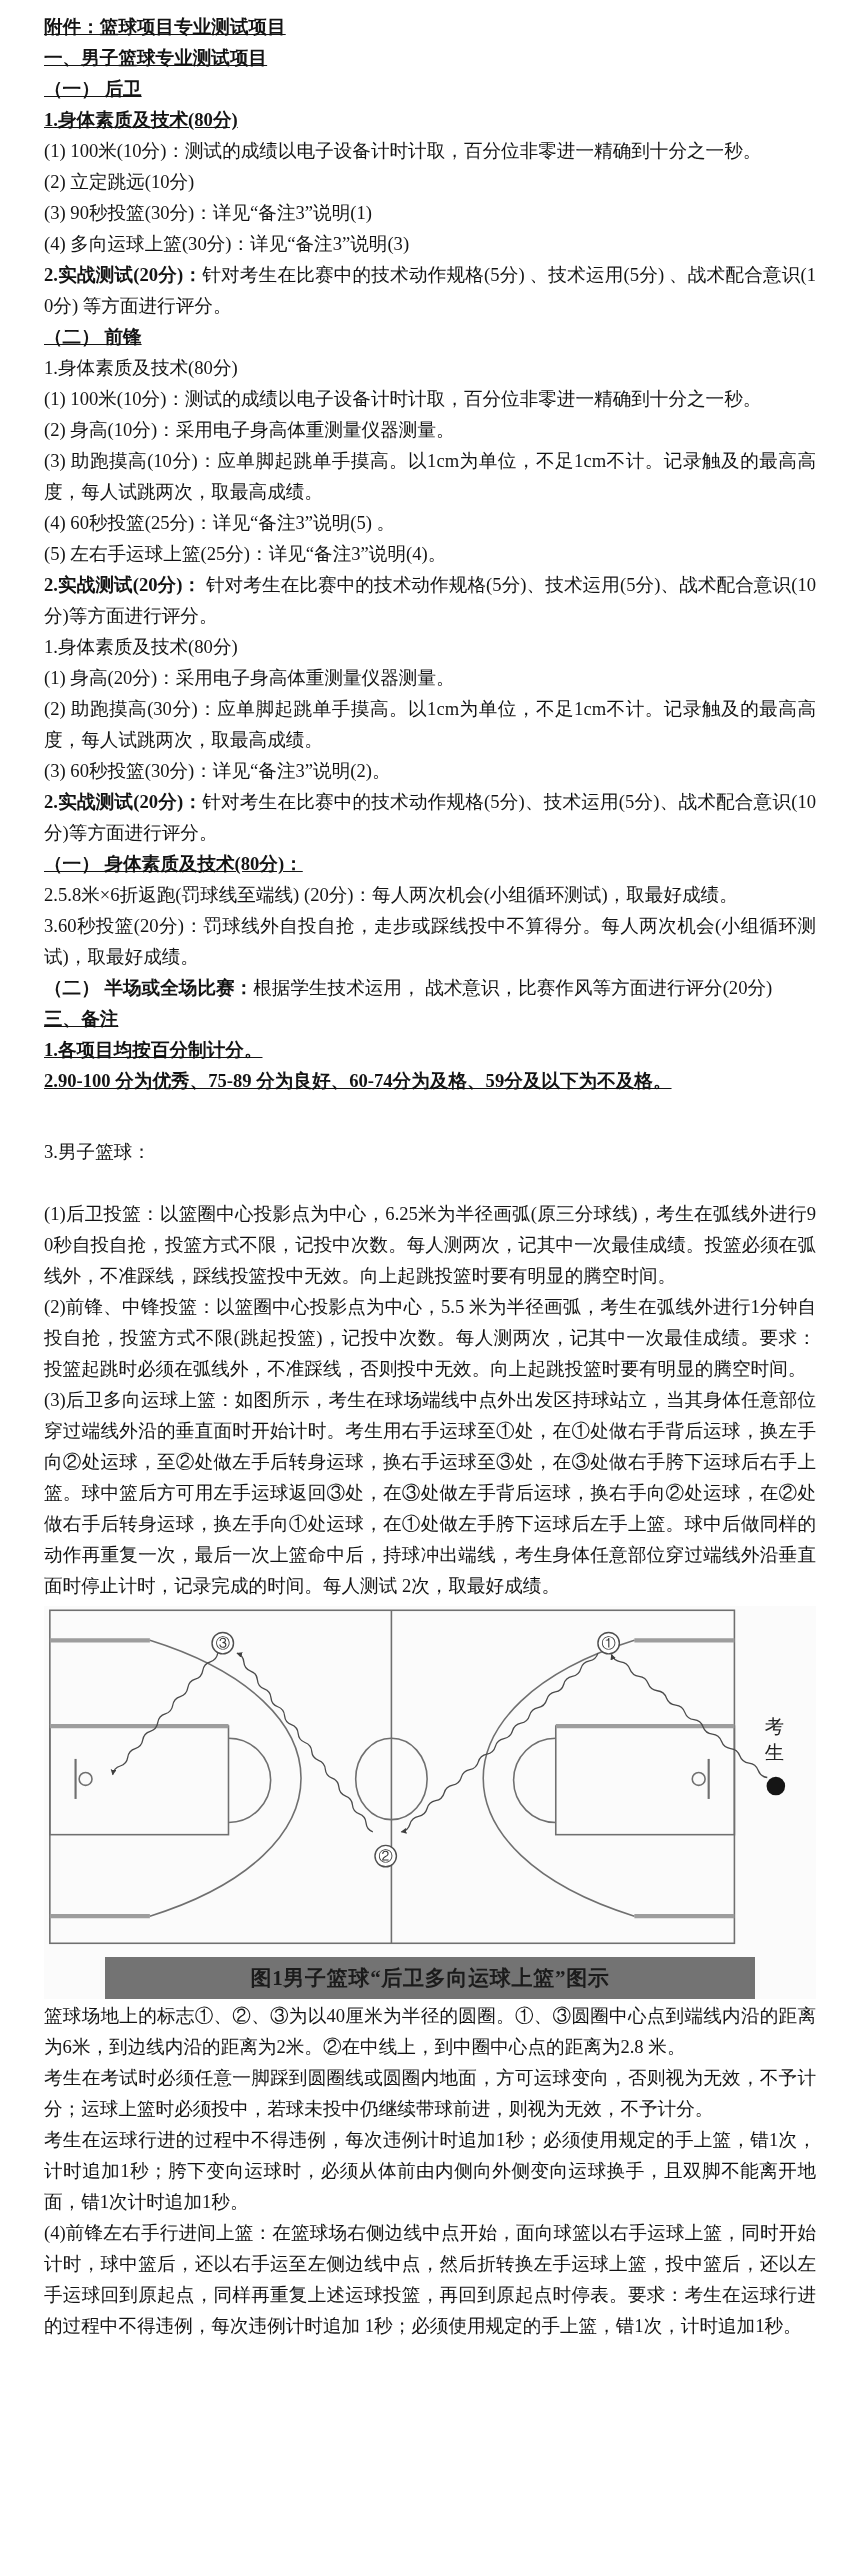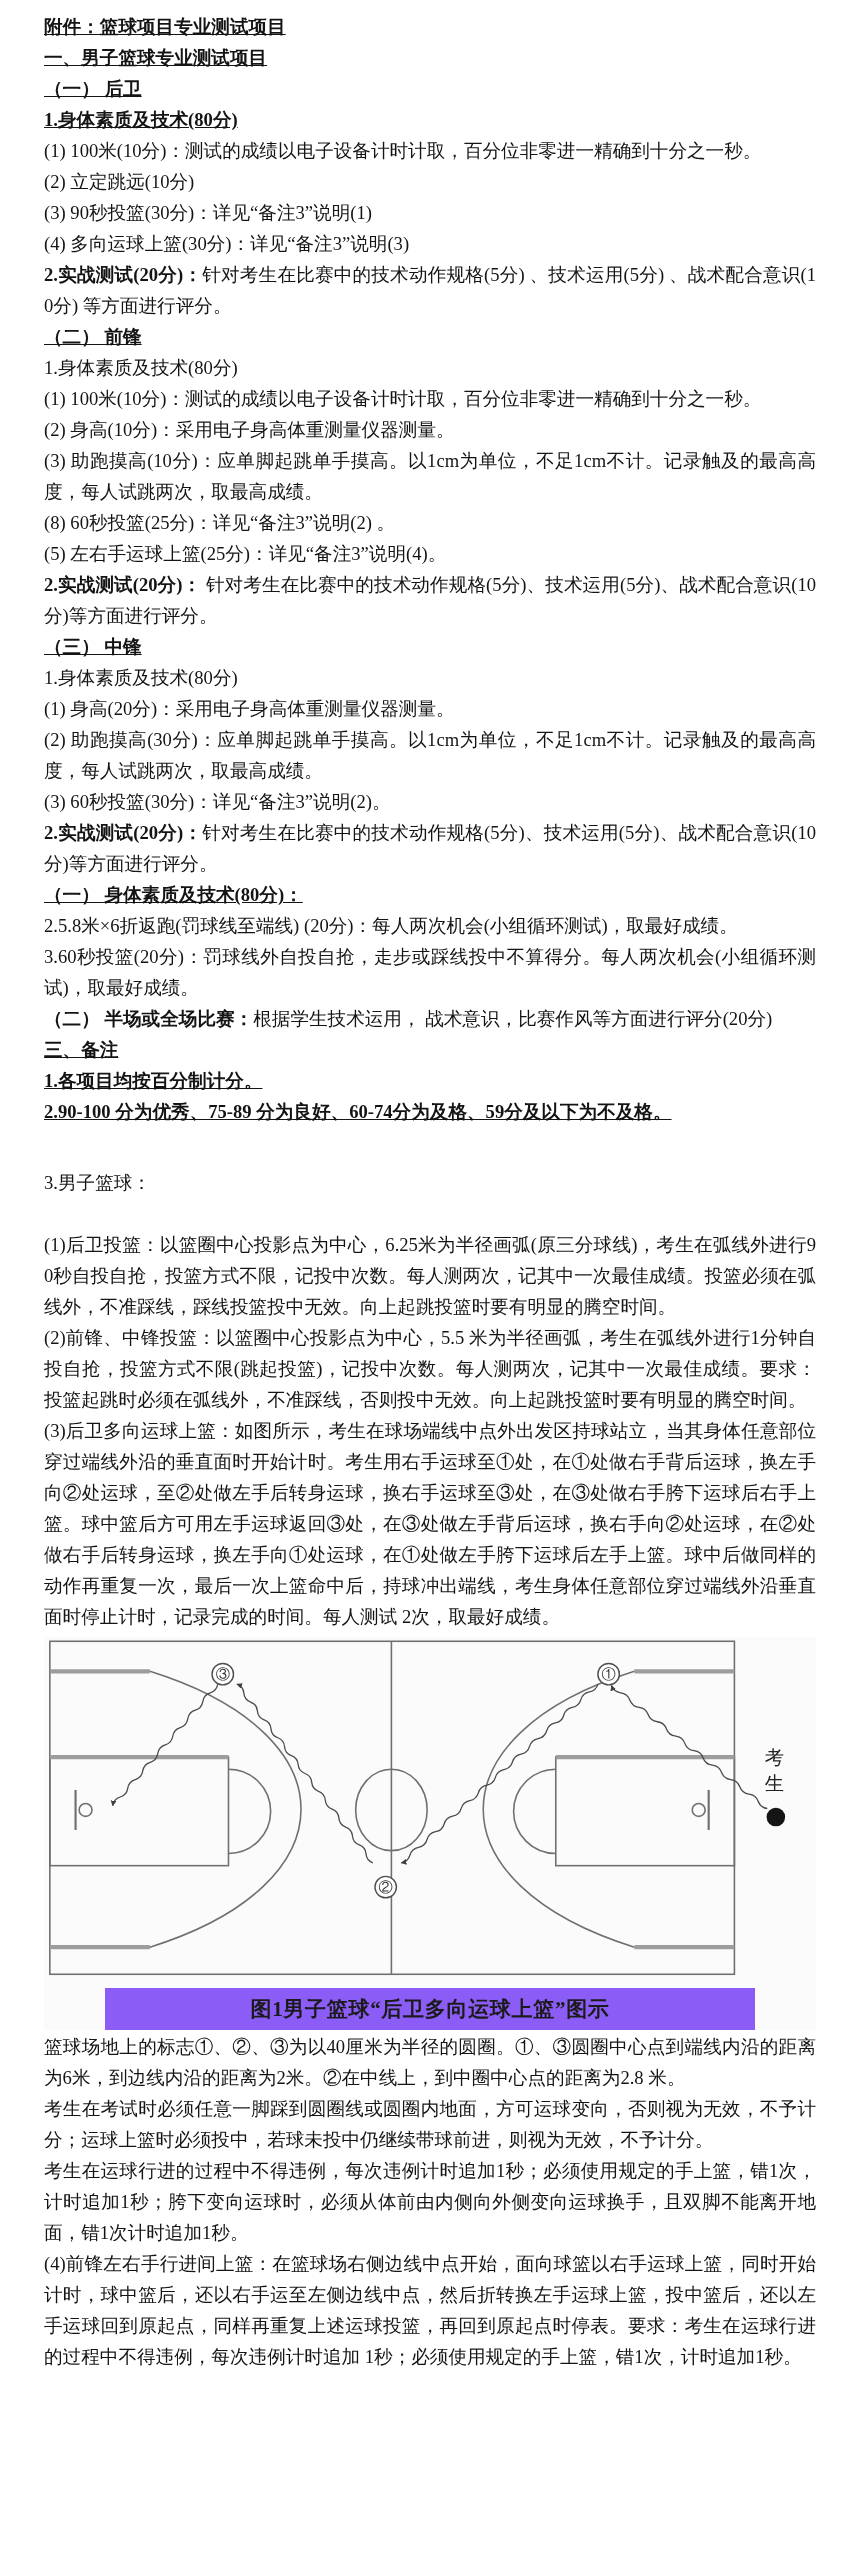--- a/index.html
+++ b/index.html
@@ -25,21 +25,21 @@
   .doc b{font-weight:700;font-family:Liberation Serif, serif;}
   figure.fig{
     margin:4.3px 0 1.4px 0;
     padding:0;
     background:#fbfbfb;
   }
   .fig svg{display:block;}
   .figcap-band{
     width:650px;
     margin:8.6px auto 0 auto;
-    background:#8b5cf6;
+    background:#737373;
     text-align:center;
     padding:6.4px 0 7.1px 0;
   }
   .figcap-band figcaption{
     font-size:21px;
     font-weight:700;
     color:#1b1b1b;
     letter-spacing:0.7px;
   }
   .court-line{stroke:#6f6f6f;stroke-width:2.2;fill:none;}
@@ -62,24 +62,23 @@
       <p>(1) 100米(10分)：测试的成绩以电子设备计时计取，百分位非零进一精确到十分之一秒。</p>
       <p>(2) 立定跳远(10分)</p>
       <p>(3) 90秒投篮(30分)：详见“备注3”说明(1)</p>
       <p>(4) 多向运球上篮(30分)：详见“备注3”说明(3)</p>
       <p><b>2.实战测试(20分)：</b>针对考生在比赛中的技术动作规格(5分) 、技术运用(5分) 、战术配合意识(10分) 等方面进行评分。</p>
       <p class="hd">（二） 前锋</p>
       <p>1.身体素质及技术(80分)</p>
       <p>(1) 100米(10分)：测试的成绩以电子设备计时计取，百分位非零进一精确到十分之一秒。</p>
       <p>(2) 身高(10分)：采用电子身高体重测量仪器测量。</p>
       <p>(3) 助跑摸高(10分)：应单脚起跳单手摸高。以1cm为单位，不足1cm不计。记录触及的最高高度，每人试跳两次，取最高成绩。</p>
-      <p>(8) 60秒投篮(25分)：详见“备注3”说明(2) 。</p>
+      <p>(4) 60秒投篮(25分)：详见“备注3”说明(5) 。</p>
       <p>(5) 左右手运球上篮(25分)：详见“备注3”说明(4)。</p>
       <p><b>2.实战测试(20分)：</b> 针对考生在比赛中的技术动作规格(5分)、技术运用(5分)、战术配合意识(10分)等方面进行评分。</p>
-      <p class="hd">（三） 中锋</p>
       <p>1.身体素质及技术(80分)</p>
       <p>(1) 身高(20分)：采用电子身高体重测量仪器测量。</p>
       <p>(2) 助跑摸高(30分)：应单脚起跳单手摸高。以1cm为单位，不足1cm不计。记录触及的最高高度，每人试跳两次，取最高成绩。</p>
       <p>(3) 60秒投篮(30分)：详见“备注3”说明(2)。</p>
       <p><b>2.实战测试(20分)：</b>针对考生在比赛中的技术动作规格(5分)、技术运用(5分)、战术配合意识(10分)等方面进行评分。</p>
       <p class="hd">（一） 身体素质及技术(80分)：</p>
       <p>2.5.8米×6折返跑(罚球线至端线) (20分)：每人两次机会(小组循环测试)，取最好成绩。</p>
       <p>3.60秒投篮(20分)：罚球线外自投自抢，走步或踩线投中不算得分。每人两次机会(小组循环测试)，取最好成绩。</p>
       <p><b>（二） 半场或全场比赛：</b>根据学生技术运用， 战术意识，比赛作风等方面进行评分(20分)</p>
       <p class="hd">三、备注</p>

